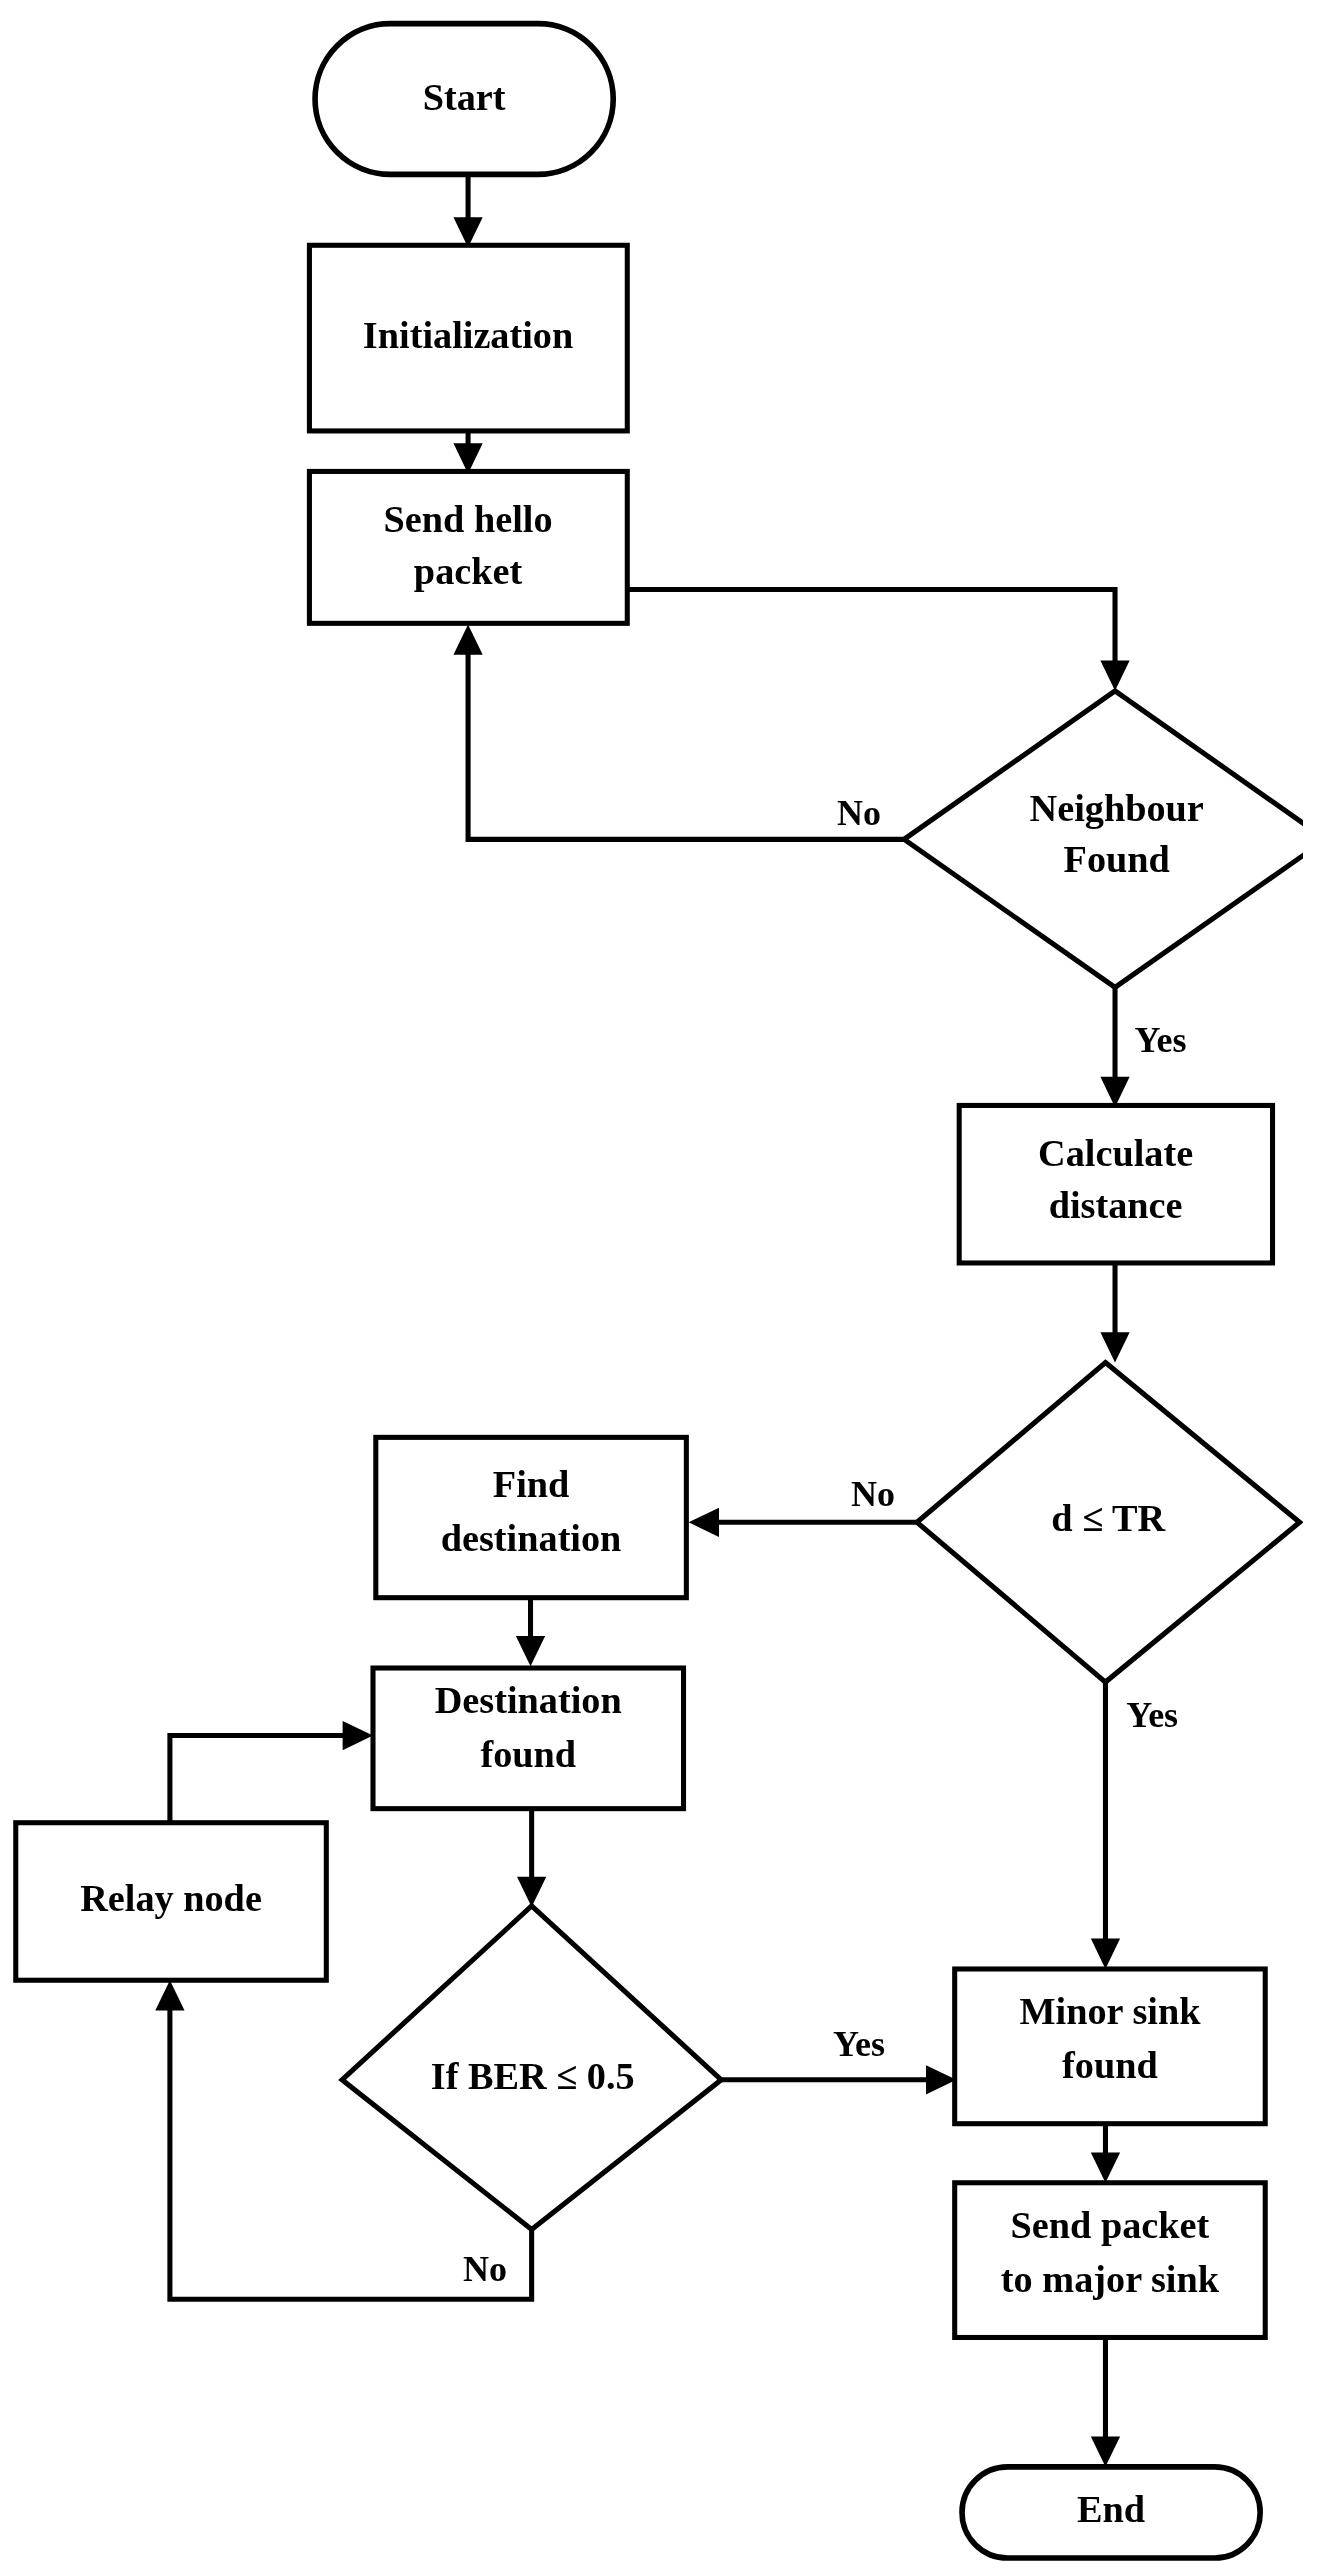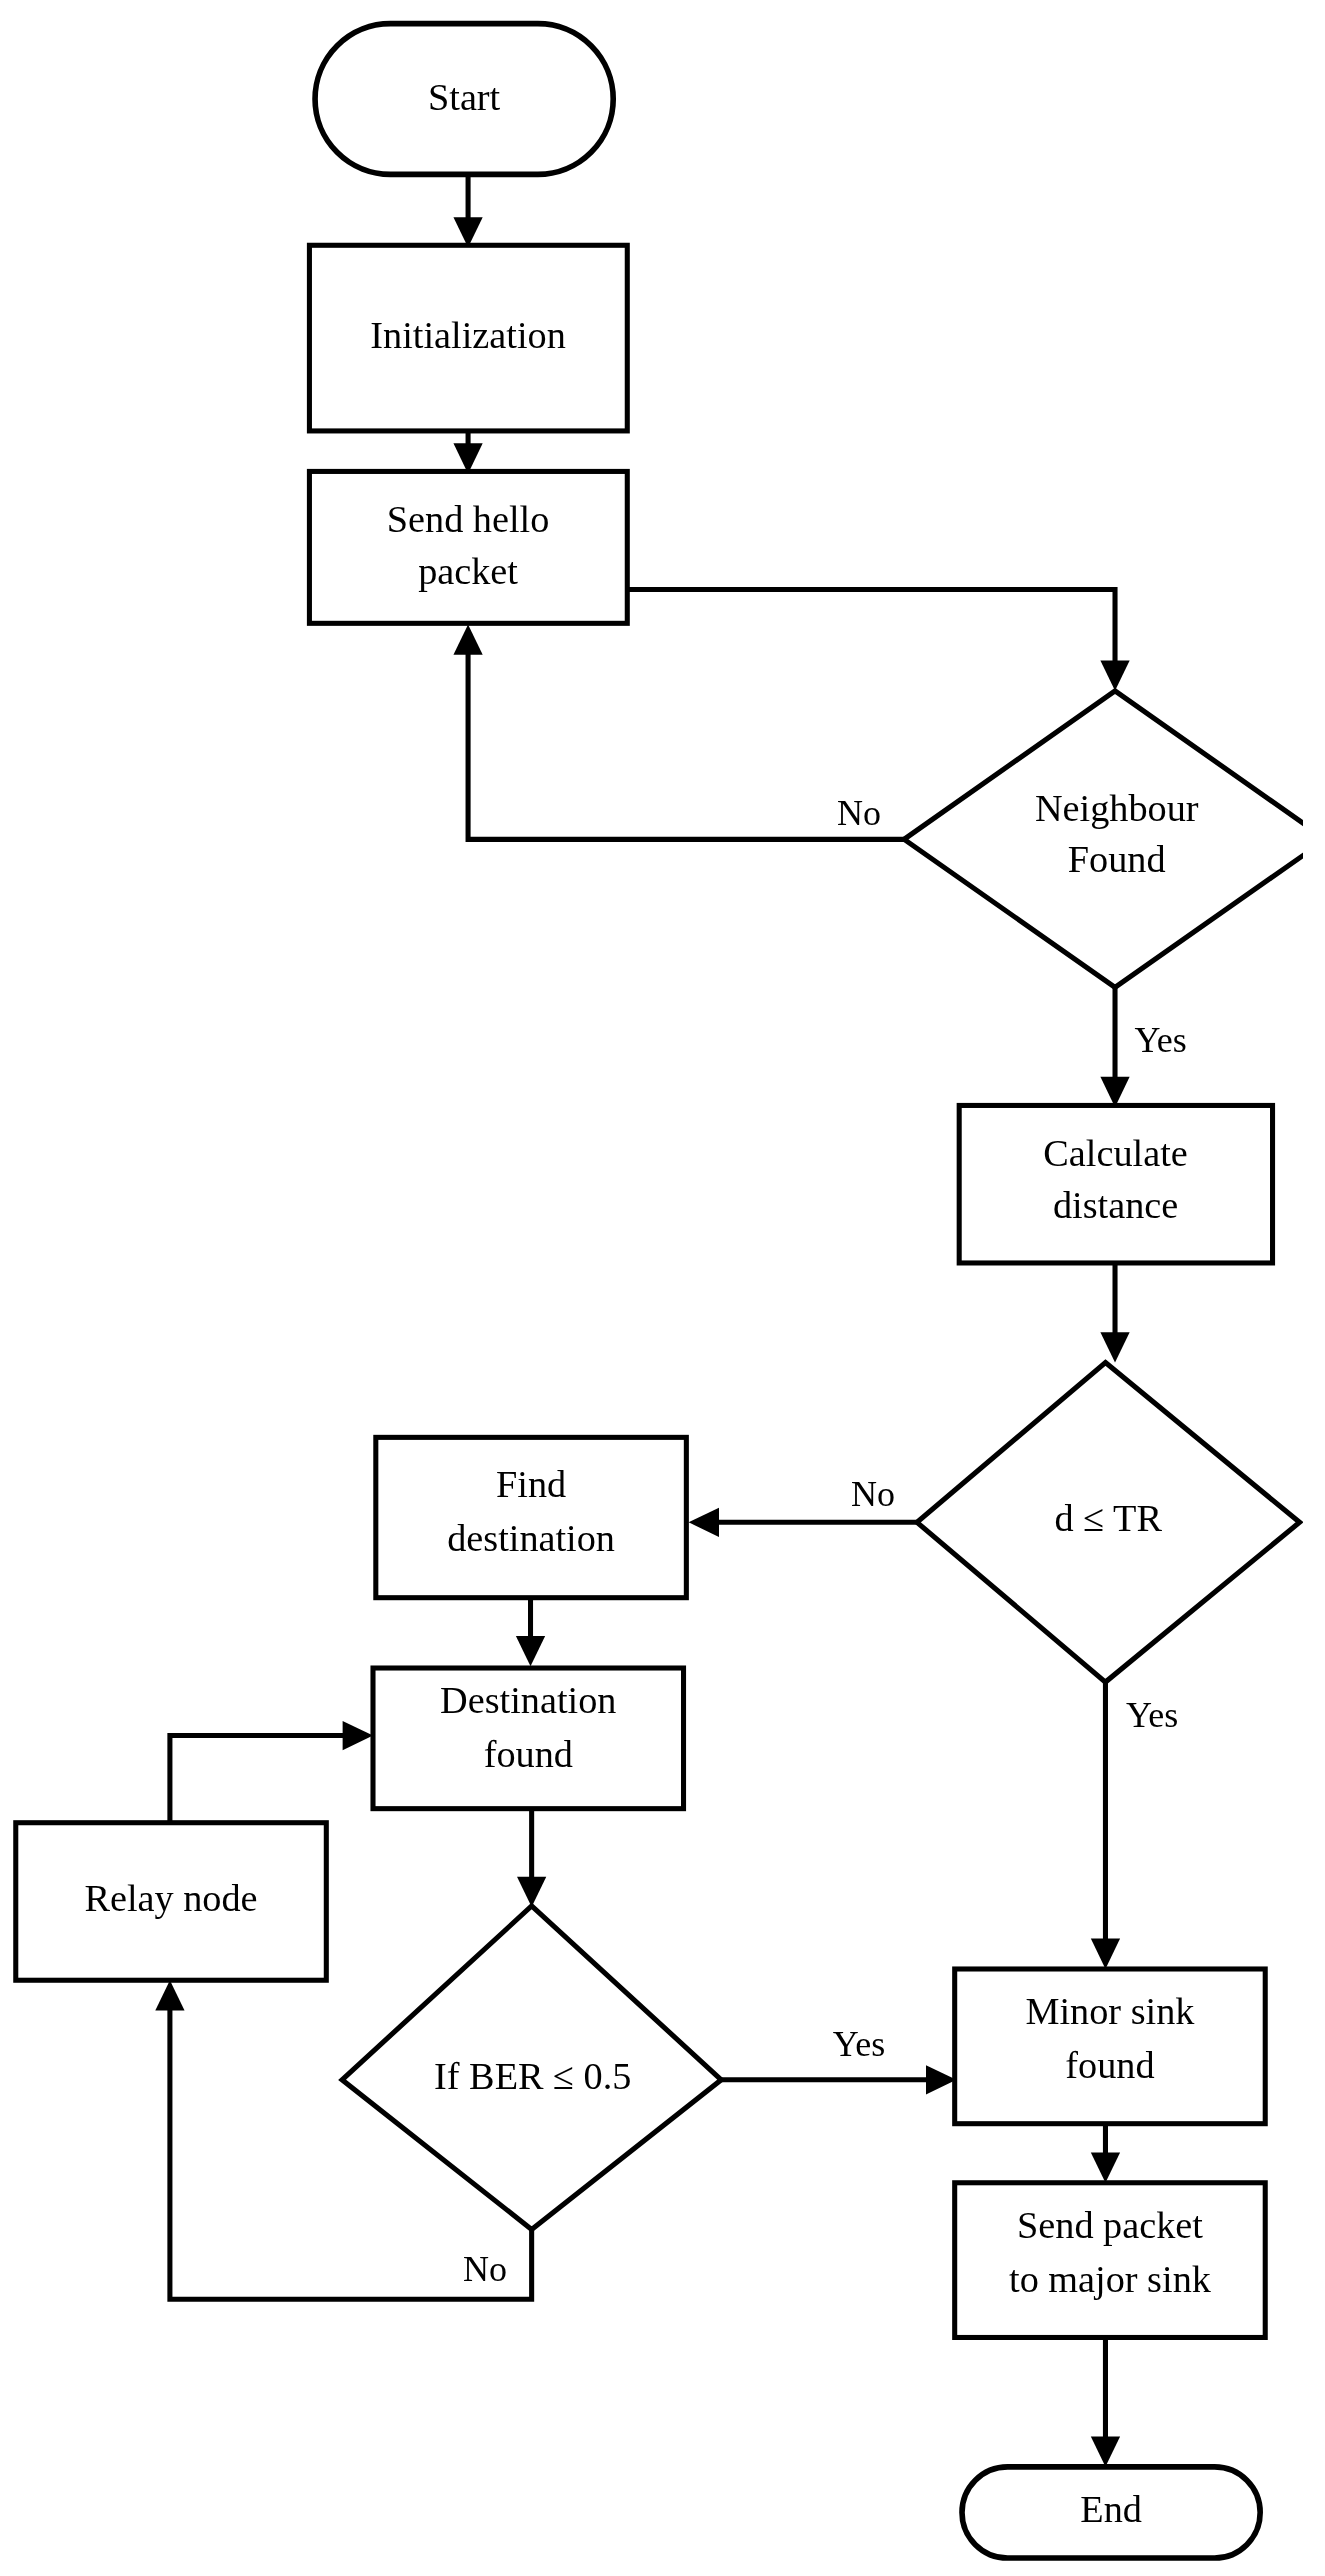--- a/index.html
+++ b/index.html
@@ -10,20 +10,21 @@
   }
   body {
     font-family: "Liberation Serif", "DejaVu Serif", serif;
   }
   #chart-root {
     position: relative;
     width: 1303px;
     height: 2576px;
     background: #ffffff;
     overflow: hidden;
+    font-weight: bold;
   }
   #flow-svg {
     position: absolute;
     top: 0;
     left: 0;
     width: 1326px;
     height: 2576px;
     display: block;
   }
   .node-shape {

